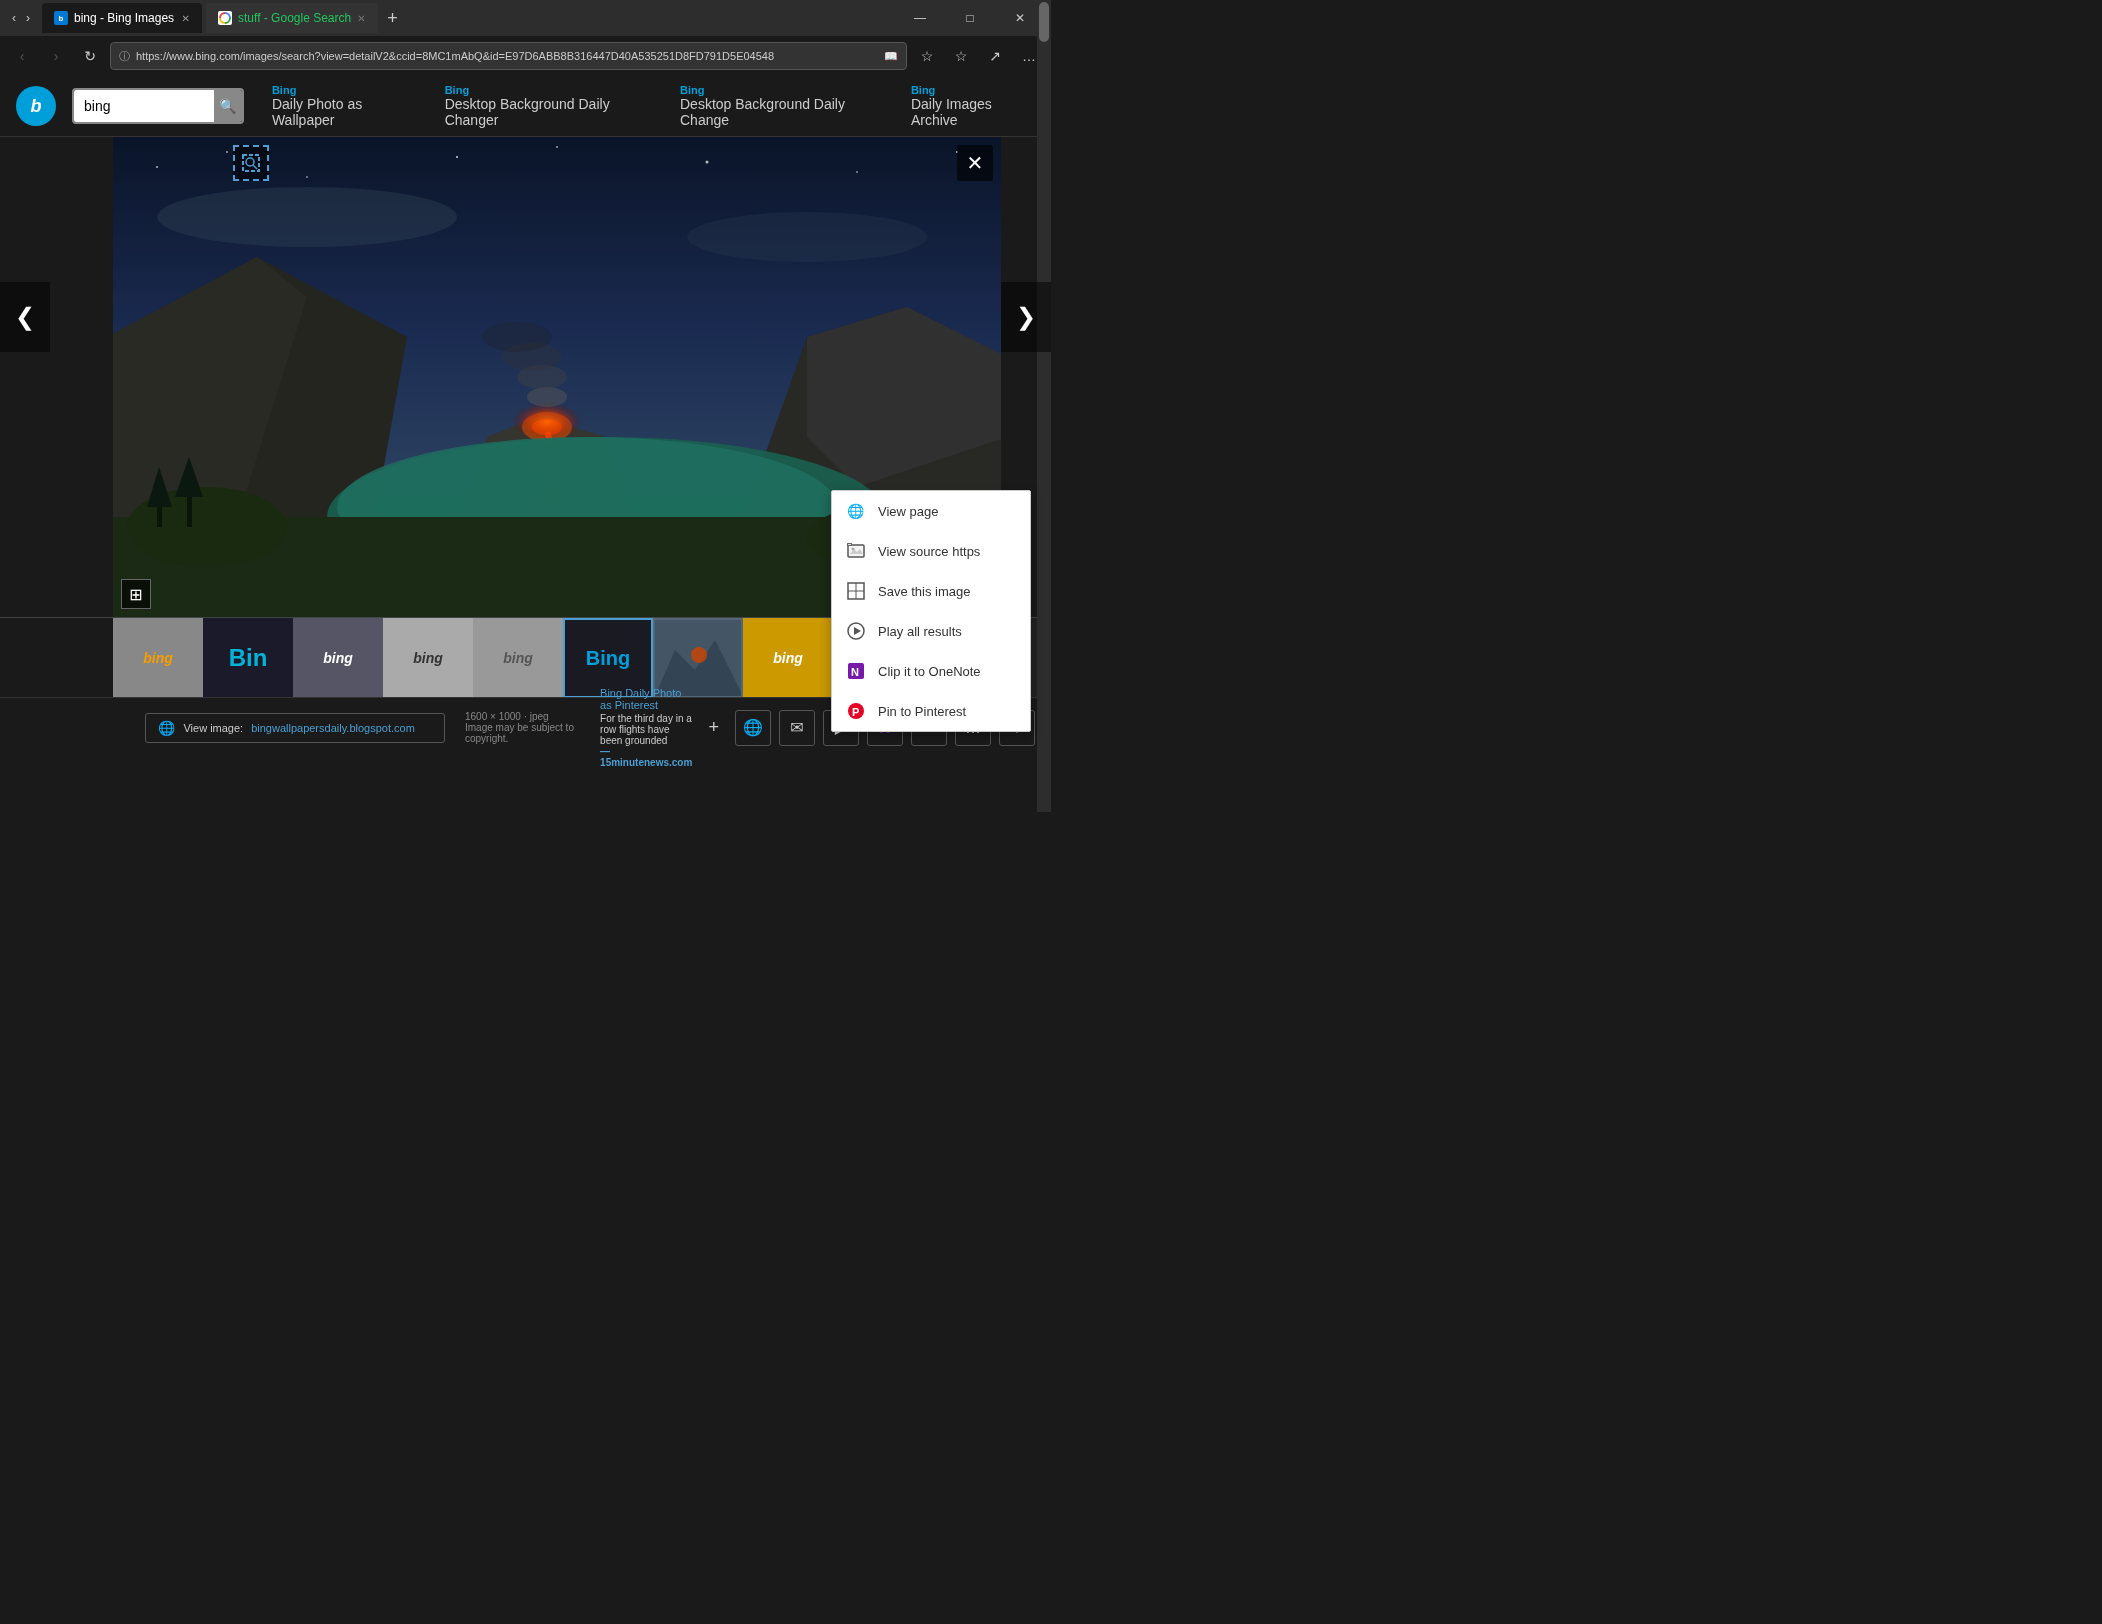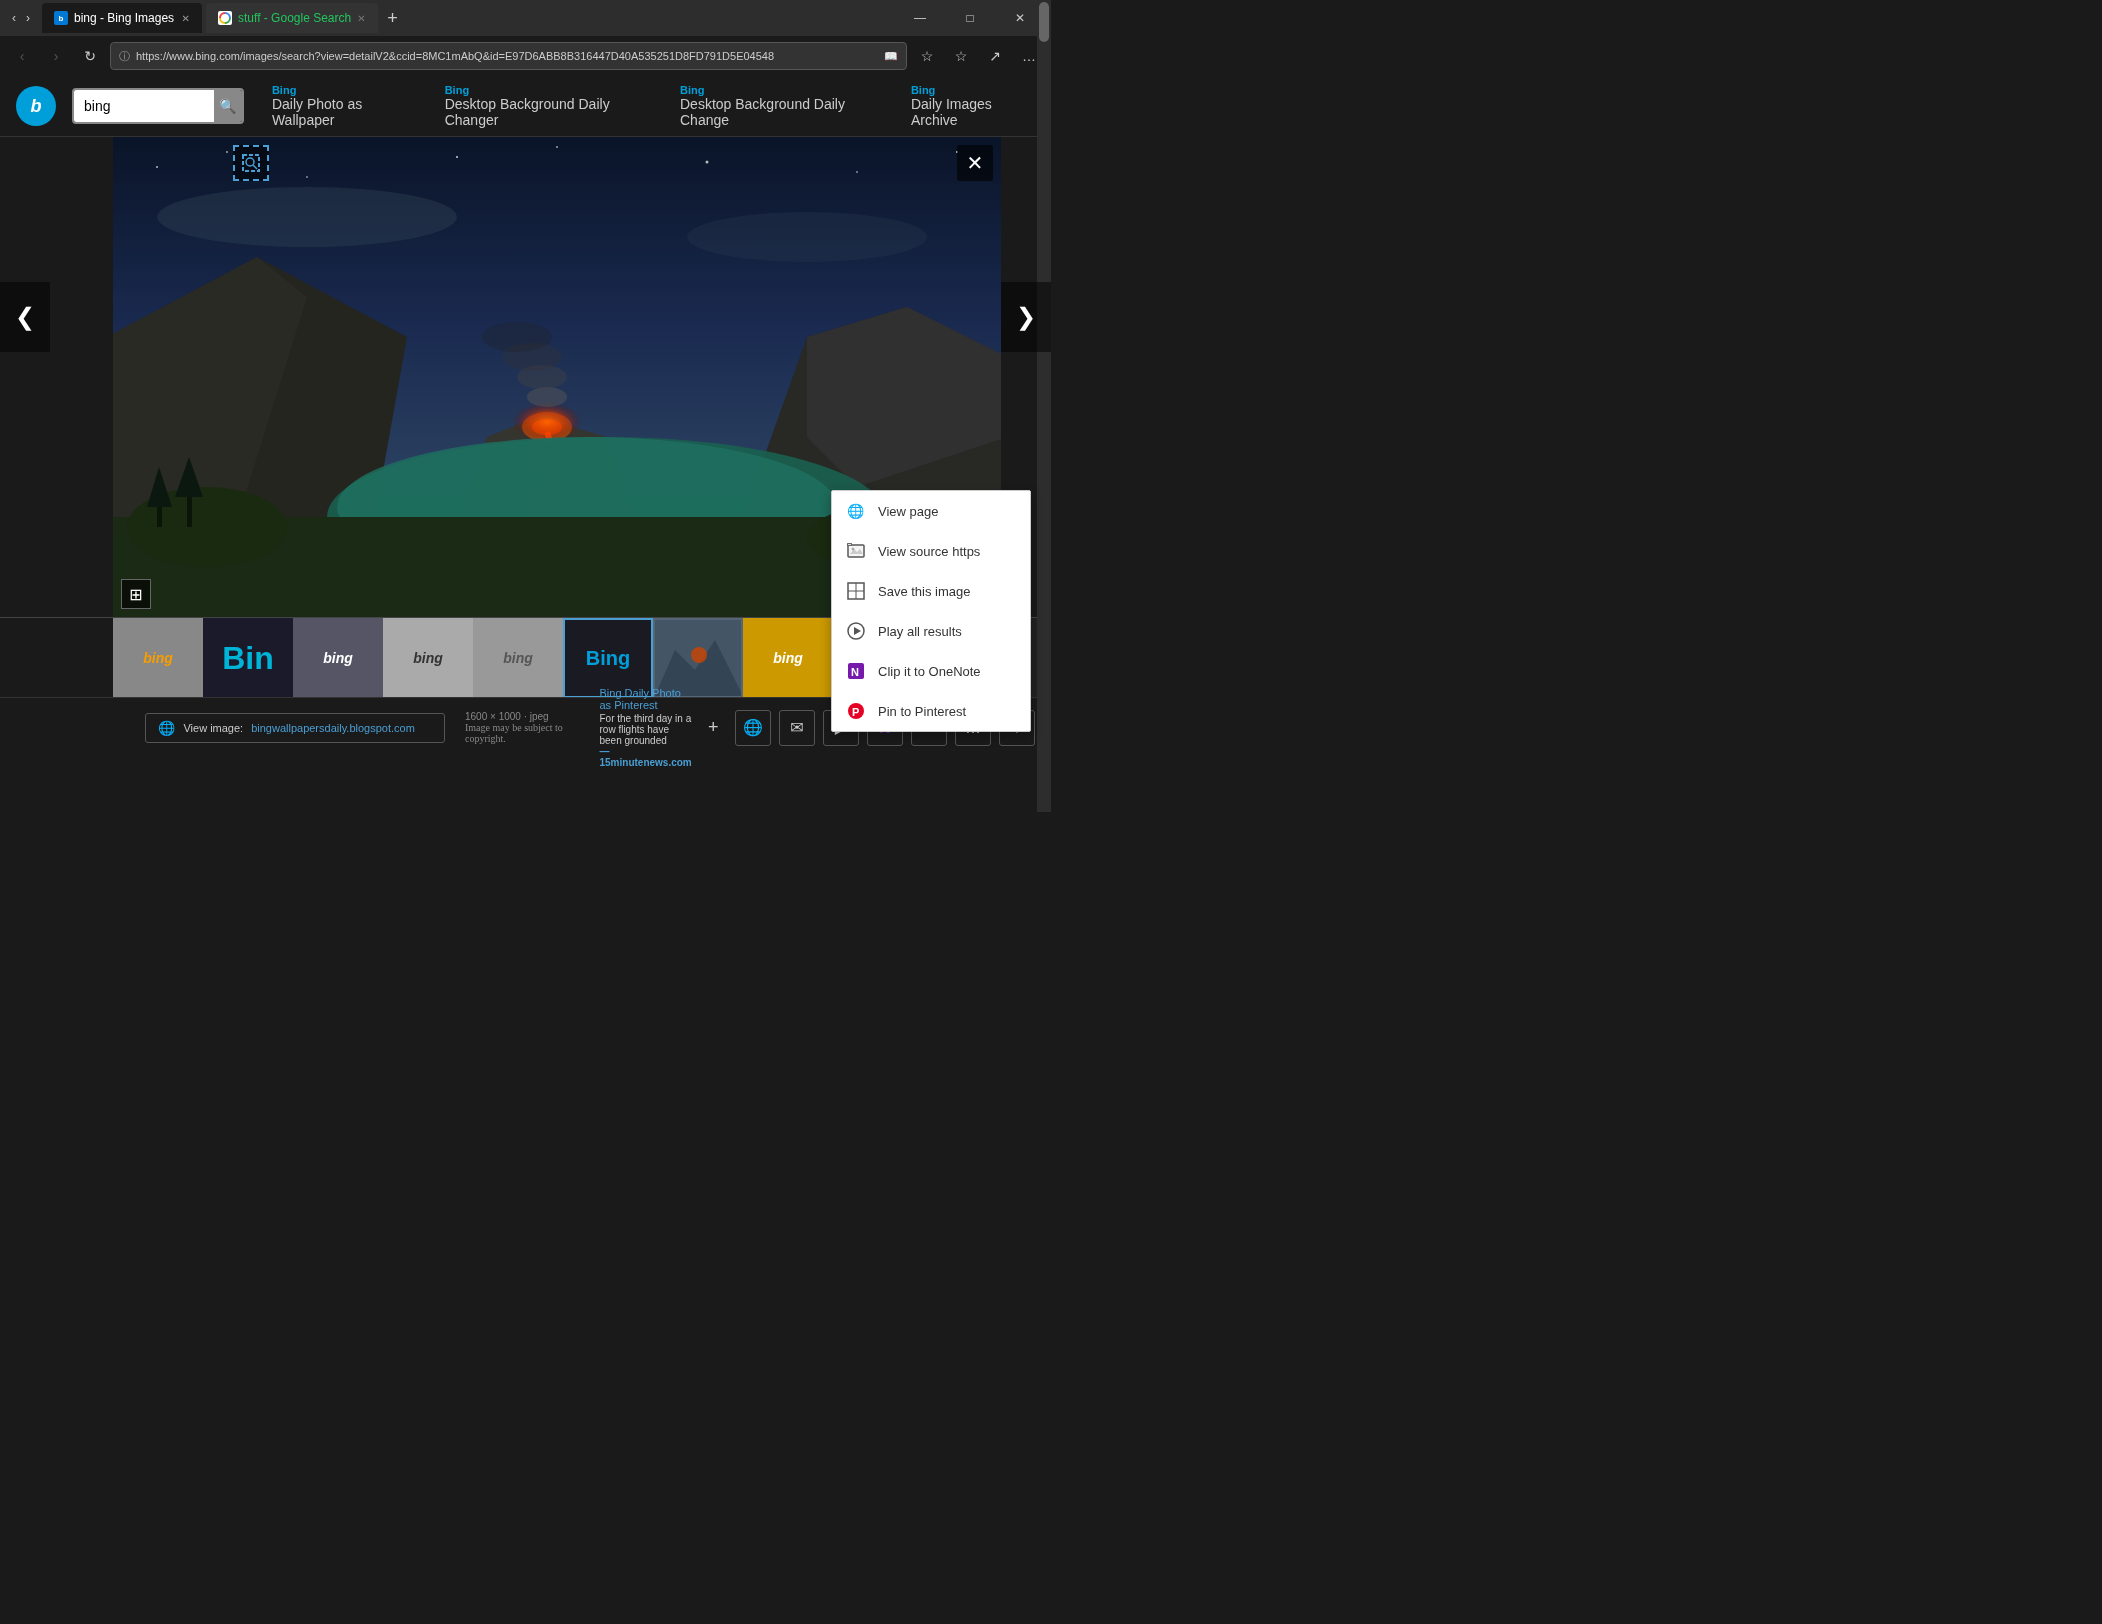--- a/index.html
+++ b/index.html
@@ -300,21 +300,21 @@
         </button>
       </div>
     </div>
 
     <div class="thumbnail-strip">
       <div style="width:113px; background:#1a1a1a; flex-shrink:0;"></div>
       <div class="thumb" style="background:#888888;">
         <div class="thumb-inner" style="color:#f79d00; font-style:italic; font-weight:bold;">bing</div>
       </div>
       <div class="thumb" style="background:#1a1a2a;">
-        <div class="thumb-inner" style="color:#00b4d8; font-size:32px; font-weight:bold;">Bin</div>
+        <div class="thumb-inner" style="color:#00b4d8; font-size:24px; font-weight:bold;">Bin</div>
       </div>
       <div class="thumb" style="background:#555566;">
         <div class="thumb-inner" style="color:white; font-style:italic;">bing</div>
       </div>
       <div class="thumb" style="background:#aaaaaa;">
         <div class="thumb-inner" style="color:#333; font-style:italic;">bing</div>
       </div>
       <div class="thumb" style="background:#999999;">
         <div class="thumb-inner" style="color:#555; font-style:italic;">bing</div>
       </div>
@@ -350,21 +350,21 @@
       <div style="width:113px; flex-shrink:0;"></div>
       <div class="view-page-info">
         <span class="view-page-globe">🌐</span>
         <span class="view-page-label">View image:</span>
         <span class="view-page-url">bingwallpapersdaily.blogspot.com</span>
       </div>
       <div style="display:flex; flex-direction:column; gap:2px; margin-left:4px;">
         <span class="image-meta">
           <span>1600 × 1000 · jpeg</span>
           &nbsp;&nbsp;
-          <span style="color:#888;font-family:Liberation Serif, serif;">Image may be subject to copyright.</span>
+          <span style="color:#888;">Image may be subject to copyright.</span>
         </span>
       </div>
       <div class="source-info">
         <div class="source-title">Bing Daily Photo as Pinterest</div>
         <div class="source-desc">For the third day in a row flights have been grounded</div>
         <div class="source-link">— 15minutenews.com</div>
       </div>
       <div class="add-btn">+</div>
       <div class="footer-actions">
         <button class="footer-action-btn">🌐</button>

